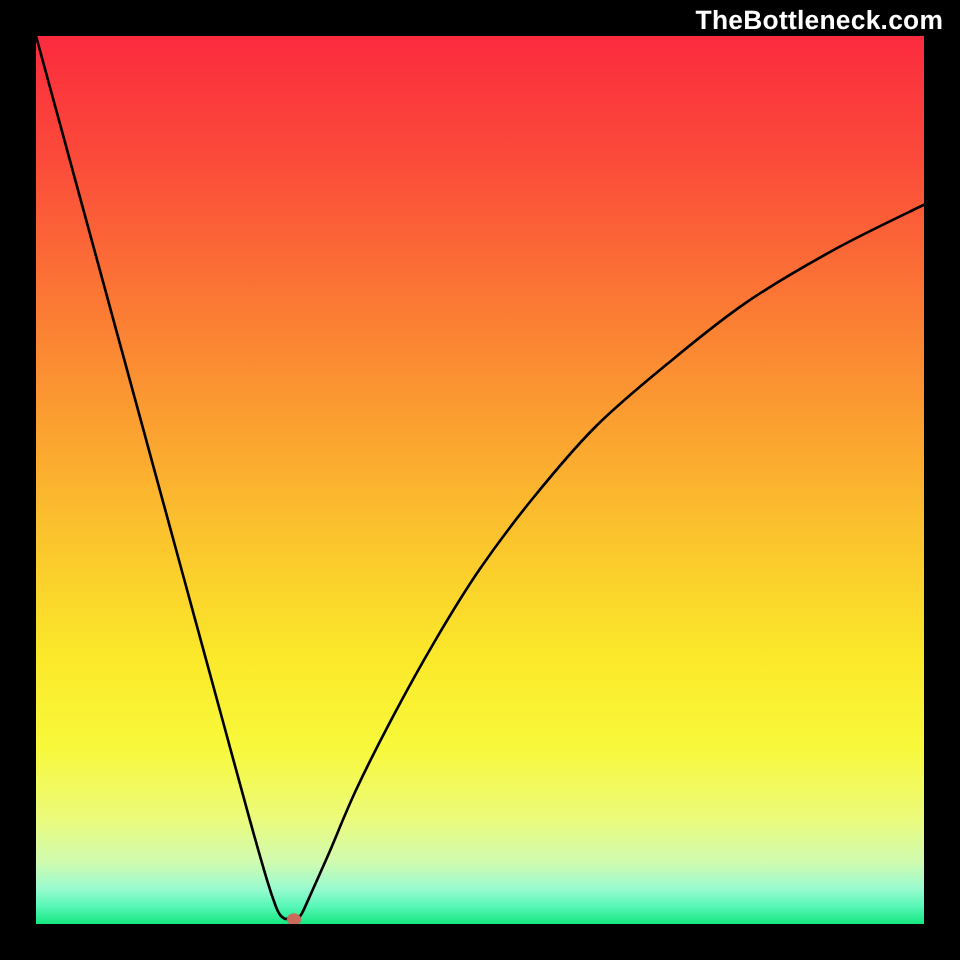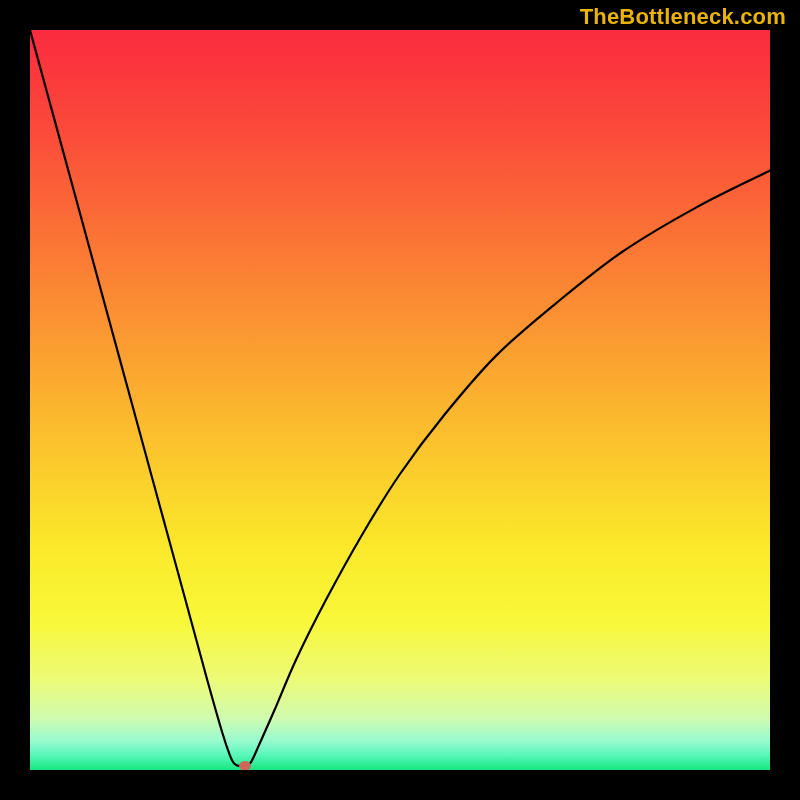--- a/index.html
+++ b/index.html
@@ -14,21 +14,21 @@
   .frame {
     position: relative;
     width: 800px;
     height: 800px;
     background: #000;
   }
   .watermark {
     position: absolute;
     top: 4px;
     right: 14px;
-    color: #eab308;
+    color: #ffffff;
     font-size: 22px;
     font-weight: 600;
     letter-spacing: 0.2px;
     z-index: 3;
     text-align: right;
   }
   .plot-area {
     position: absolute;
     left: 30px;
     top: 30px;

